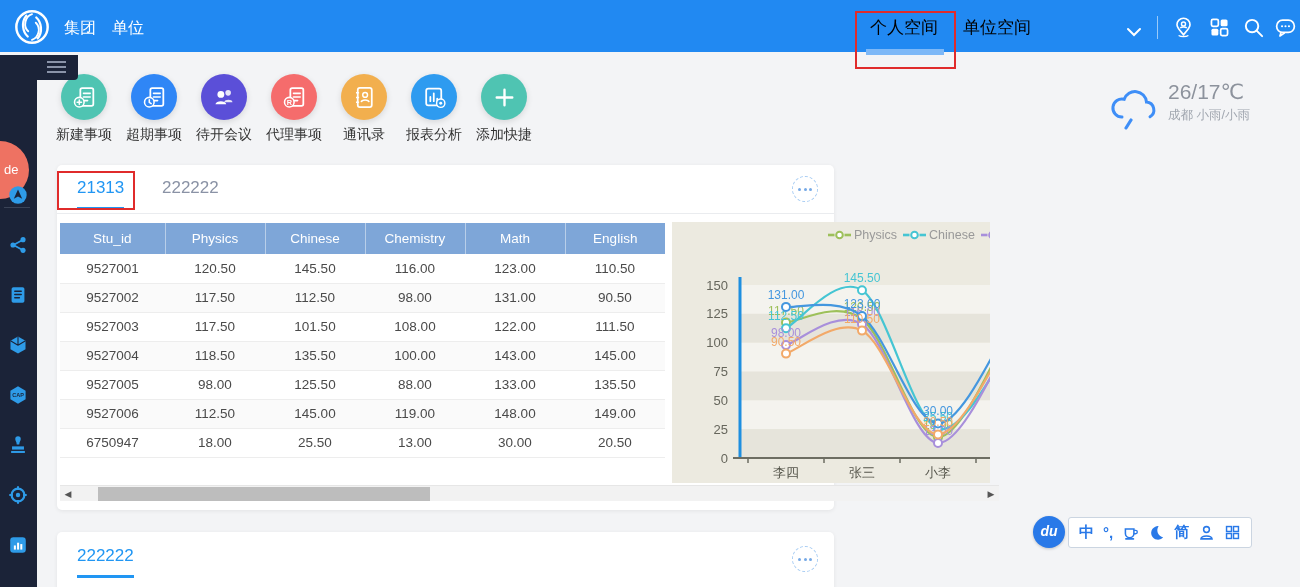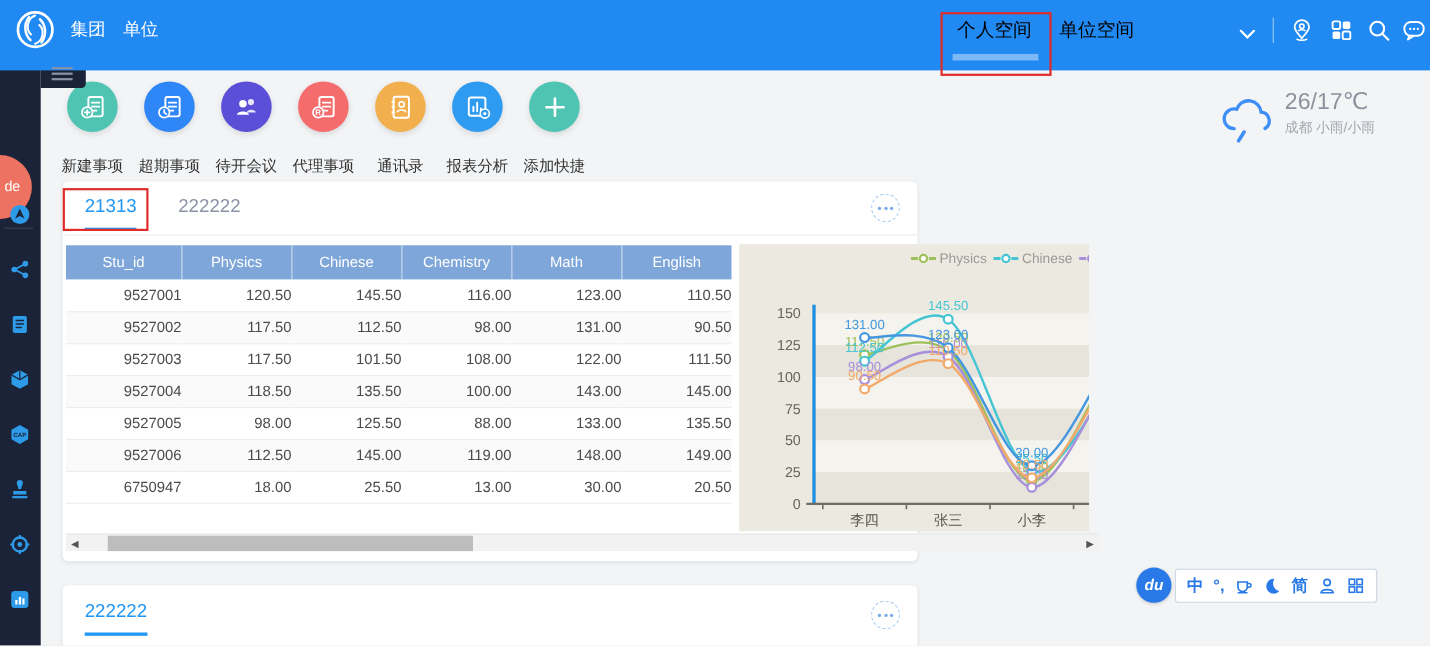--- a/index.html
+++ b/index.html
@@ -1,21 +1,21 @@
 <!DOCTYPE html>
 <html><head>
 <meta charset="utf-8">
 <style>
 *{margin:0;padding:0;box-sizing:border-box}
 html,body{background:#e9eaec}
 body{font-family:"Liberation Sans","DejaVu Sans",sans-serif}
 .app{position:relative;width:1300px;height:587px;background:#F3F4F6;overflow:hidden}
 
 
-.header{position:absolute;left:0;top:0;width:1300px;height:64px;background:#2189F2;color:#fff;z-index:5}
+.header{position:absolute;left:0;top:0;width:1300px;height:52px;background:#2189F2;color:#fff;z-index:5}
 .logo{position:absolute;left:13px;top:8px;width:38px;height:38px}
 .brand{position:absolute;top:0;height:55px;line-height:55px;font-size:16px;color:#fff;cursor:pointer}
 .brand.b0{left:64px}.brand.b1{left:112px}
 .nav-item{position:absolute;top:0;height:55px;line-height:55px;font-size:17px;color:#000000;cursor:pointer;white-space:nowrap}
 .nav-underline{position:absolute;left:866px;top:49px;width:78px;height:6px;background:#7DB8F7}
 .chevron{position:absolute;left:1126px;top:23px;width:16px;height:10px}
 .vdivider{position:absolute;left:1157px;top:16px;width:1px;height:23px;background:rgba(255,255,255,.55)}
 .hicon{position:absolute;top:16px;width:23px;height:23px;color:#fff;cursor:pointer}
 .hicon svg{width:100%;height:100%}
 
@@ -33,21 +33,21 @@
 .avatar span{position:absolute;left:33px;top:21px}
 .side-div{position:absolute;left:4px;top:152px;width:26px;height:1px;background:#3A4357}
 .sicon{position:absolute;left:7px;width:22px;height:22px;color:#2E9BE8;cursor:pointer}
 .sicon svg{width:100%;height:100%}
 
 
 .qa-row{position:absolute;left:52px;top:74px;display:flex;gap:6px}
 .qa{width:64px;text-align:center;cursor:pointer}
 .qa-circle{width:46px;height:46px;margin:0 auto;border-radius:50%;background:var(--c);display:flex;align-items:center;justify-content:center;box-shadow:0 2px 6px rgba(0,0,0,.12)}
 .qa-circle svg{width:27px;height:27px}
-.qa-label{margin-top:22px;font-size:14px;color:#333;white-space:nowrap}
+.qa-label{margin-top:6px;font-size:14px;color:#333;white-space:nowrap}
 
 
 .weather{position:absolute;left:1108px;top:80px;display:flex;align-items:flex-start}
 .weather-icon{width:52px;height:46px;margin-top:4px}
 .weather-txt{margin-left:8px}
 .weather-temp{font-size:21px;color:#8C929C}
 .weather-detail{font-size:12.5px;color:#A0A6AF;margin-top:3px}
 
 
 .card{position:absolute;left:57px;width:777px;background:#fff;border-radius:5px;box-shadow:0 1px 4px rgba(0,0,0,.07)}
@@ -58,21 +58,21 @@
 .tab.idle{color:#8A92A5}
 .tabs-div{position:absolute;left:0;top:48px;width:100%;height:1px;background:#EAECEF}
 .more{position:absolute;width:26px;height:26px;border:1px dashed #A5CBF3;border-radius:50%;color:#76A9E6;text-align:center;cursor:pointer}
 .more .dots{display:flex;gap:2.5px;justify-content:center;margin-top:11px}
 .more .dots i{width:3px;height:3px;border-radius:50%;background:#76A9E6}
 
 
 .stable{position:absolute;left:3px;top:58px;width:605px;border-collapse:collapse;table-layout:fixed;font-size:13.5px}
 .stable th{background:#7EA6D8;color:#fff;font-weight:normal;height:31px;border-left:1px solid rgba(255,255,255,.45)}
 .stable th:first-child{border-left:none;width:105px}
-.stable td{height:29px;text-align:right;color:#4A4A4A;border-bottom:1px solid #EDEDED}
+.stable td{height:29px;text-align:center;color:#4A4A4A;border-bottom:1px solid #EDEDED}
 .stable tr:nth-child(even) td{background:#FAFAFA}
 
 
 .chart-box{position:absolute;left:615px;top:57px;width:318px;height:261px;background:#ECEAE0;overflow:hidden}
 .chart-legend{position:absolute;left:156px;top:6px;white-space:nowrap;display:flex;align-items:center;gap:6px}
 .lg-item{display:inline-flex;align-items:center;gap:3px;cursor:pointer}
 .lg-txt{font-size:12.5px;color:#999}
 .ytick{font-size:13px;fill:#66665c}
 .xtick{font-size:13px;fill:#55554b}
 .plabel{font-size:12px}

